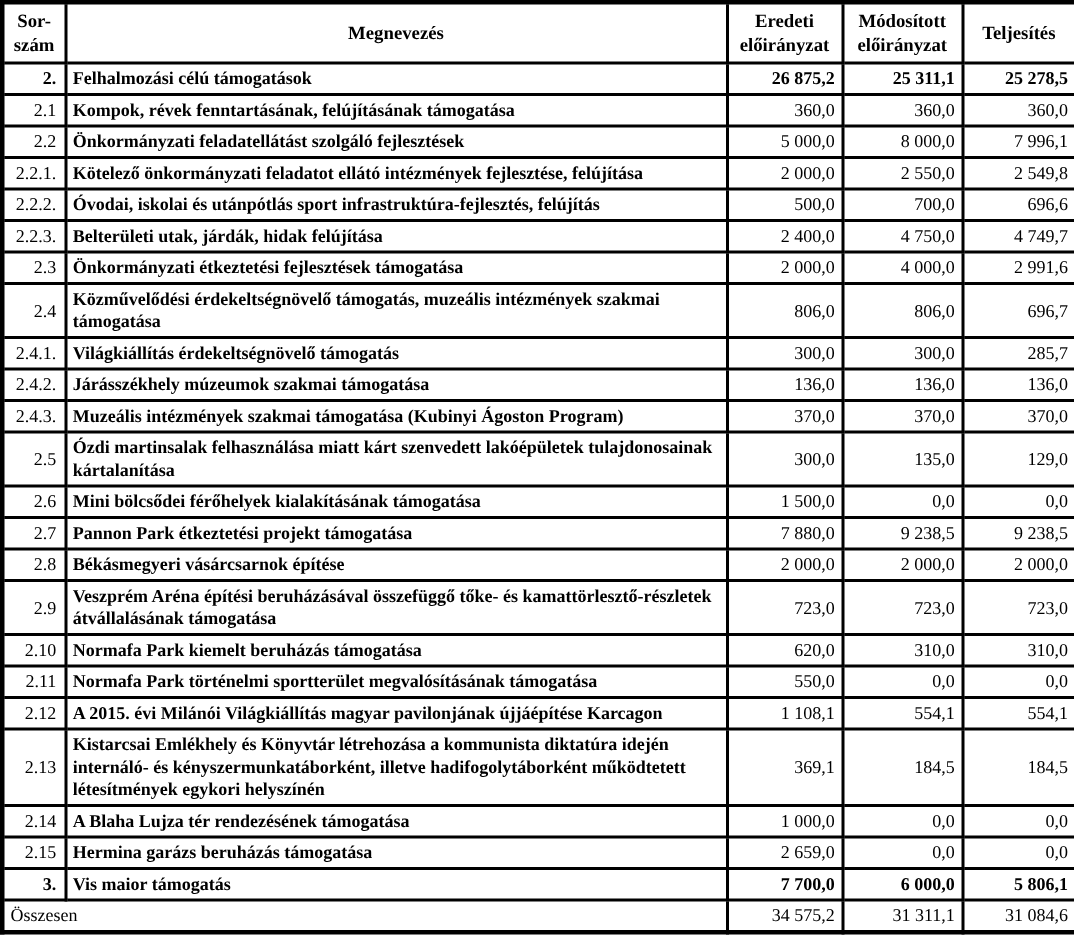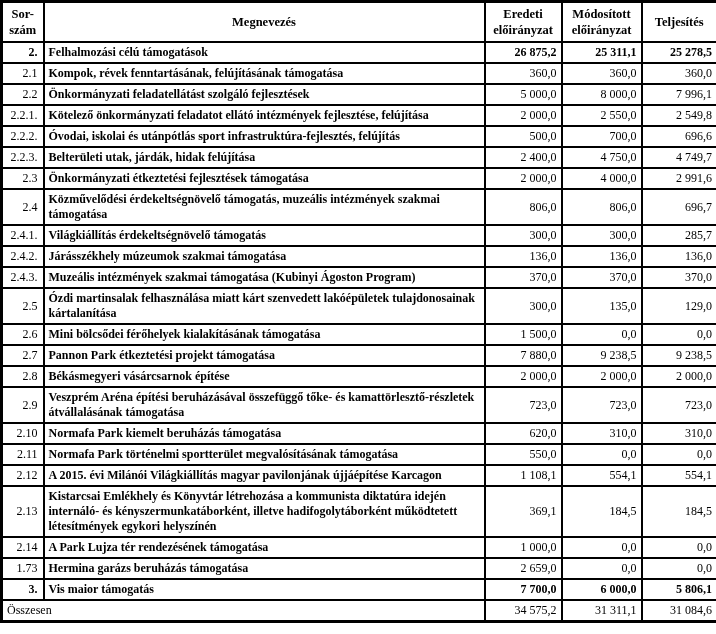--- a/index.html
+++ b/index.html
@@ -197,27 +197,27 @@
   </tr>
       <tr>
     <td class="c-num">2.13</td>
     <td class="c-name">Kistarcsai Emlékhely és Könyvtár létrehozása a kommunista diktatúra idején internáló- és kényszermunkatáborként, illetve hadifogolytáborként működtetett létesítmények egykori helyszínén</td>
     <td class="c-val">369,1</td>
     <td class="c-val">184,5</td>
     <td class="c-val">184,5</td>
   </tr>
       <tr>
     <td class="c-num">2.14</td>
-    <td class="c-name">A Park Lujza tér rendezésének támogatása</td>
+    <td class="c-name">A Blaha Lujza tér rendezésének támogatása</td>
     <td class="c-val">1 000,0</td>
     <td class="c-val">0,0</td>
     <td class="c-val">0,0</td>
   </tr>
       <tr>
-    <td class="c-num">1.73</td>
+    <td class="c-num">2.15</td>
     <td class="c-name">Hermina garázs beruházás támogatása</td>
     <td class="c-val">2 659,0</td>
     <td class="c-val">0,0</td>
     <td class="c-val">0,0</td>
   </tr>
       <tr class="emphasis">
     <td class="c-num">3.</td>
     <td class="c-name">Vis maior támogatás</td>
     <td class="c-val">7 700,0</td>
     <td class="c-val">6 000,0</td>

